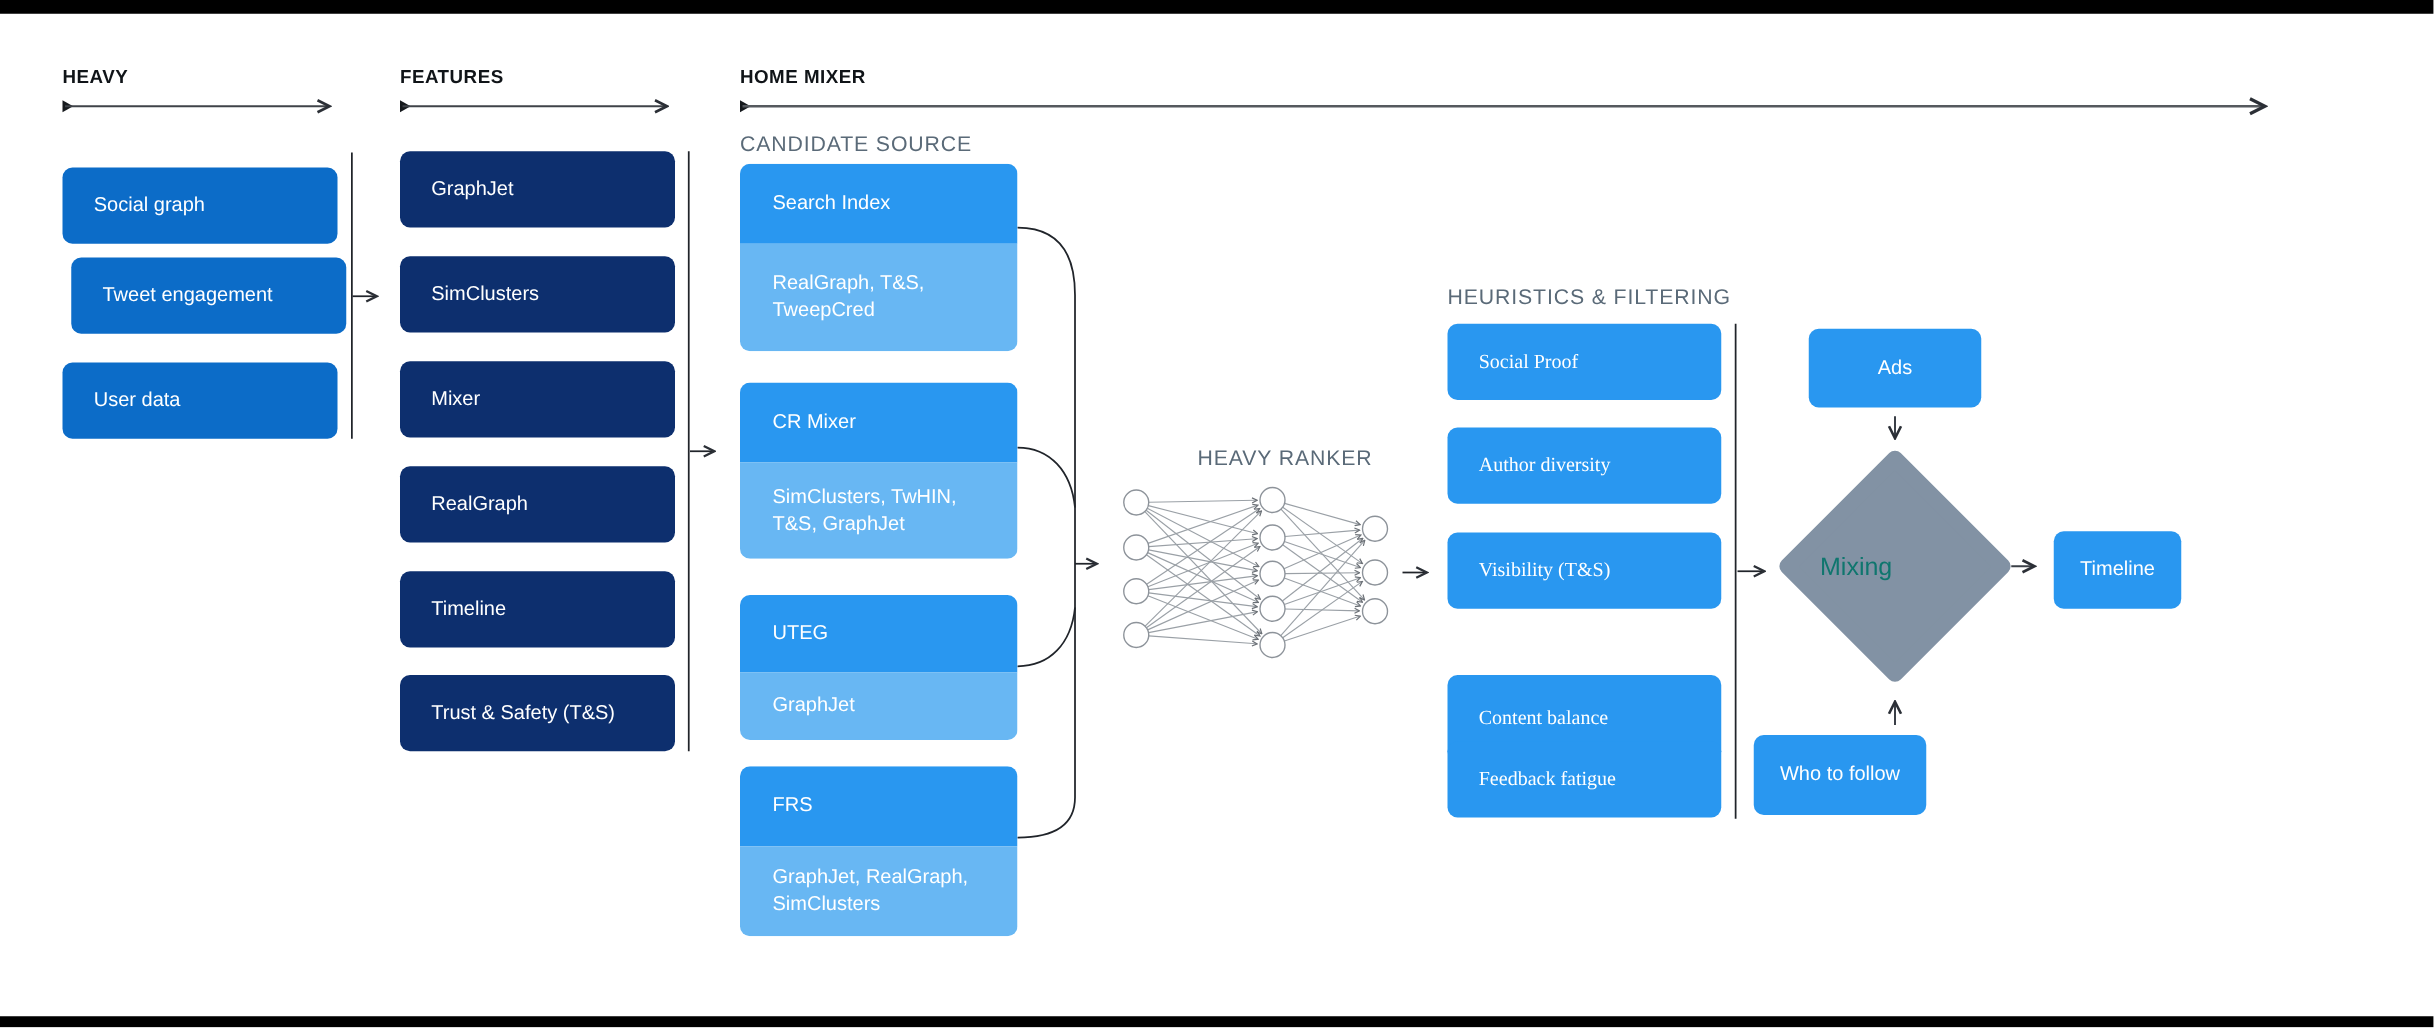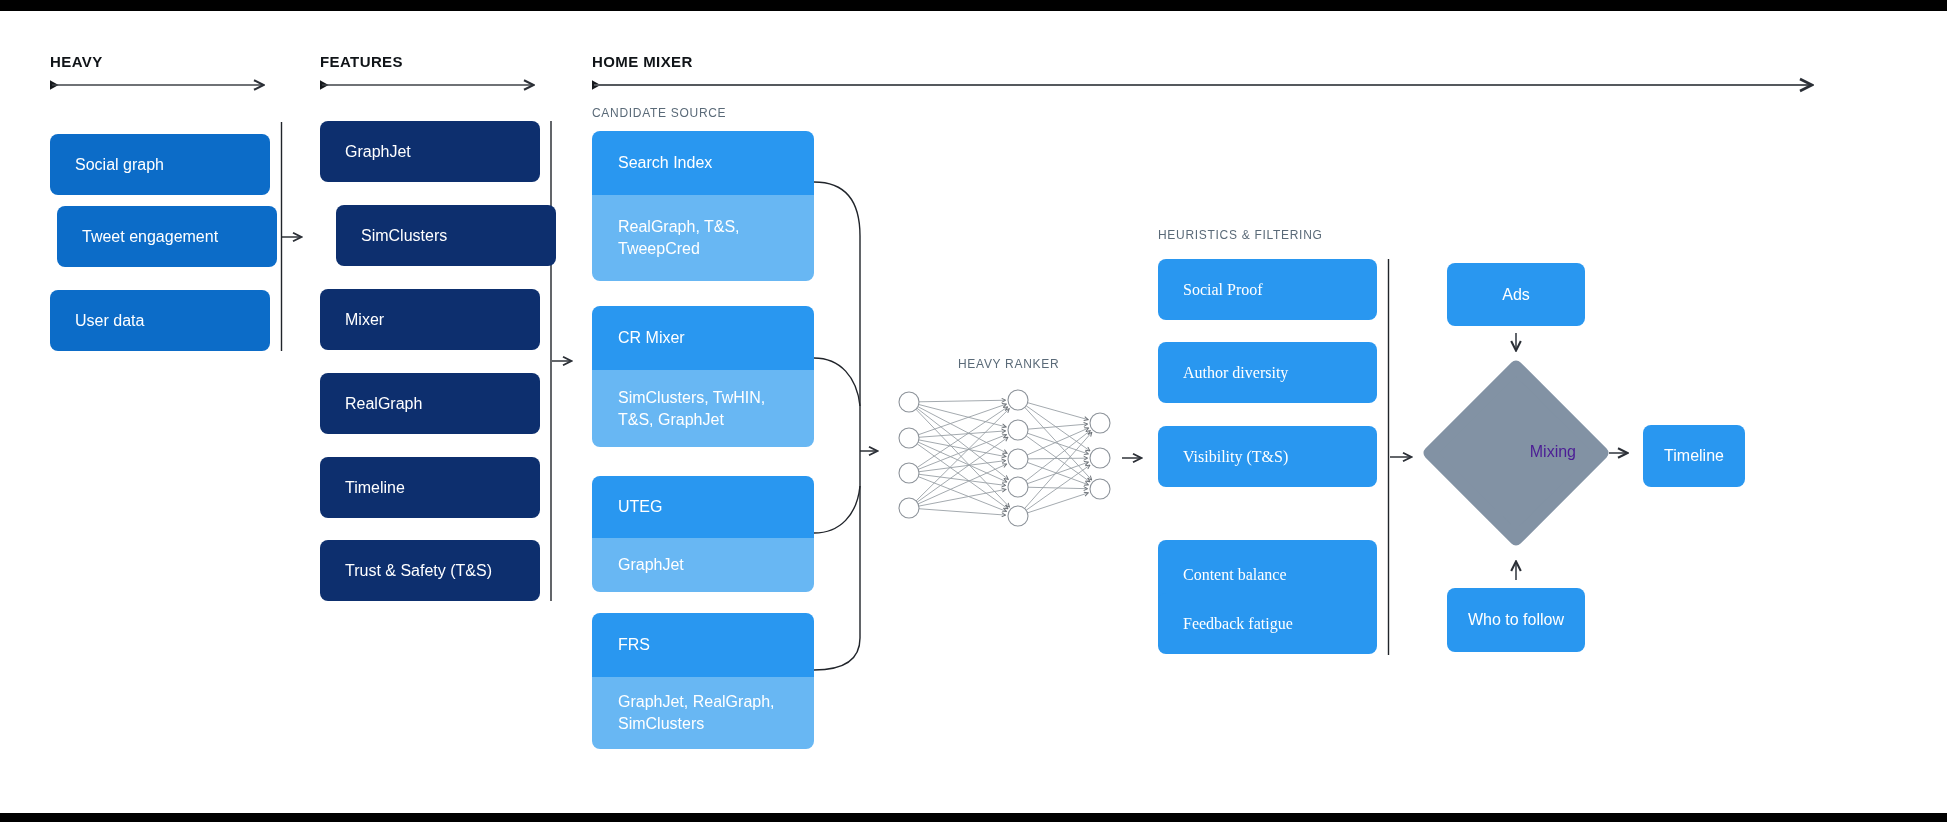--- a/index.html
+++ b/index.html
@@ -4,36 +4,36 @@
 <style>
   html,body{margin:0;padding:0;background:#ffffff;}
   body{font-family:"Liberation Sans",sans-serif;}
   .canvas{position:relative;width:1947px;height:822px;background:#fff;overflow:hidden;}
   .bar{position:absolute;left:0;width:1947px;background:#000;}
   .bar.top{top:0;height:11px;}
   .bar.bottom{top:813px;height:9px;}
   .wires{position:absolute;left:0;top:0;}
 
   .sec-label{position:absolute;font-size:15px;font-weight:bold;color:#101418;letter-spacing:.4px;white-space:nowrap;}
-  .mini-label{position:absolute;font-size:12px;color:var(--sub-label,#5a6a78);letter-spacing:.7px;white-space:nowrap;}
+  .mini-label{position:absolute;font-size:17px;color:var(--sub-label,#5a6a78);letter-spacing:.7px;white-space:nowrap;}
 
   .box{position:absolute;border-radius:8px;color:#fff;font-size:16px;display:flex;align-items:center;
        padding-left:25px;box-sizing:border-box;white-space:nowrap;}
   .box.data{background:var(--data-box,#0c6cc8);}
   .box.feat{background:var(--features-box,#0d2f6e);}
   .box.heur{background:var(--heuristics-box,#2997f0);font-family:Liberation Serif, serif;}
   .box.out{background:var(--output-box,#2997f0);justify-content:center;padding-left:0;}
 
   .cs-card{position:absolute;border-radius:8px;overflow:hidden;color:#fff;}
   .cs-head{background:var(--candidate-header,#2997f0);display:flex;align-items:center;
            padding-left:26px;font-size:16px;box-sizing:border-box;}
   .cs-sub{background:var(--candidate-sub,#68b7f3);display:flex;align-items:center;
           padding:0 24px 0 26px;font-size:16px;line-height:22px;box-sizing:border-box;}
 
-  .diamond-label{position:absolute;color:#4c1d95;font-size:16px;text-align:right;}
+  .diamond-label{position:absolute;color:#0f766e;font-size:20px;text-align:left;}
 </style>
 </head>
 <body>
 
 <div class="canvas">
   <div class="bar top"></div>
   <div class="bar bottom"></div>
 
   <svg class="wires" width="1947" height="822" viewBox="0 0 1947 822">
     <defs>
@@ -138,21 +138,21 @@
 
   <div class="mini-label" style="left:592px;top:106px">CANDIDATE SOURCE</div>
   <div class="mini-label" style="left:958px;top:357px">HEAVY RANKER</div>
   <div class="mini-label" style="left:1158px;top:228px">HEURISTICS &amp; FILTERING</div>
 
   <div class="box data" style="left:50px;top:134px;width:220px;height:61px">Social graph</div>
   <div class="box data" style="left:57px;top:206px;width:220px;height:61px">Tweet engagement</div>
   <div class="box data" style="left:50px;top:290px;width:220px;height:61px">User data</div>
 
   <div class="box feat" style="left:320px;top:121px;width:220px;height:61px">GraphJet</div>
-  <div class="box feat" style="left:336px;top:205px;width:220px;height:61px">SimClusters</div>
+  <div class="box feat" style="left:320px;top:205px;width:220px;height:61px">SimClusters</div>
   <div class="box feat" style="left:320px;top:289px;width:220px;height:61px">Mixer</div>
   <div class="box feat" style="left:320px;top:373px;width:220px;height:61px">RealGraph</div>
   <div class="box feat" style="left:320px;top:457px;width:220px;height:61px">Timeline</div>
   <div class="box feat" style="left:320px;top:540px;width:220px;height:61px">Trust &amp; Safety (T&amp;S)</div>
 
   <div class="cs-card" style="left:592px;top:131px;width:222px">
     <div class="cs-head" style="height:64px">Search Index</div>
     <div class="cs-sub" style="height:86px">RealGraph, T&amp;S, TweepCred</div>
   </div>
   <div class="cs-card" style="left:592px;top:306px;width:222px">
@@ -169,15 +169,15 @@
   </div>
 
   <div class="box heur" style="left:1158px;top:259px;width:219px;height:61px">Social Proof</div>
   <div class="box heur" style="left:1158px;top:342px;width:219px;height:61px">Author diversity</div>
   <div class="box heur" style="left:1158px;top:426px;width:219px;height:61px">Visibility (T&amp;S)</div>
   <div class="box heur" style="left:1158px;top:540px;width:219px;height:69px">Content balance</div>
   <div class="box heur" style="left:1158px;top:593px;width:219px;height:61px">Feedback fatigue</div>
 
   <div class="box out" style="left:1447px;top:263px;width:138px;height:63px">Ads</div>
   <div class="diamond-label" style="left:1456px;top:443px;width:120px">Mixing</div>
-  <div class="box out" style="left:1447px;top:588px;width:138px;height:64px">Who to follow</div>
+  <div class="box out" style="left:1403px;top:588px;width:138px;height:64px">Who to follow</div>
   <div class="box out" style="left:1643px;top:425px;width:102px;height:62px">Timeline</div>
 </div>
 
 </body></html>

